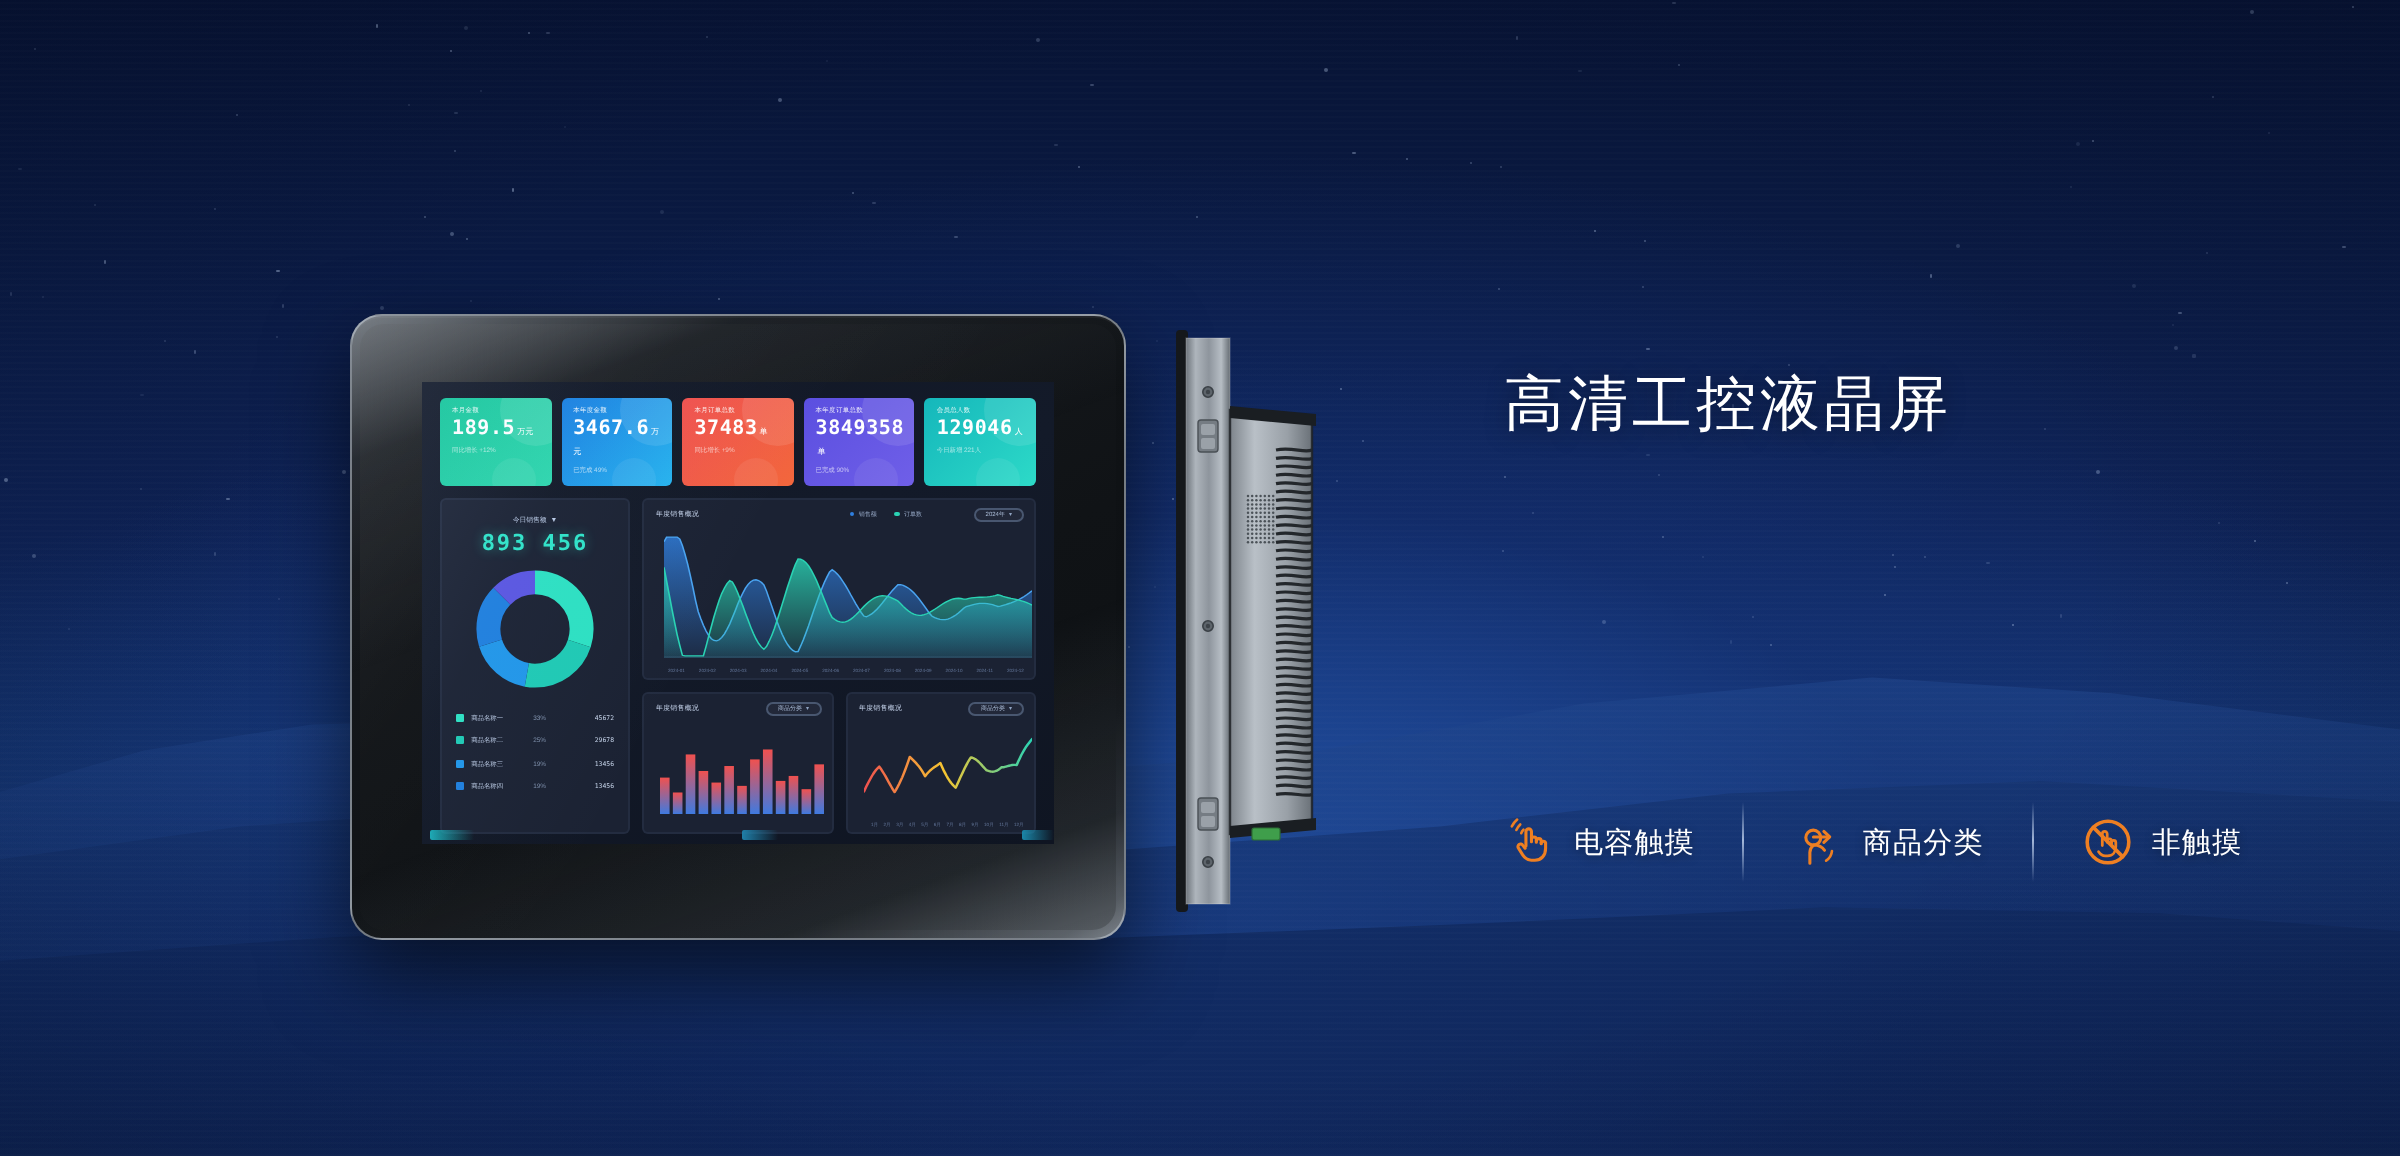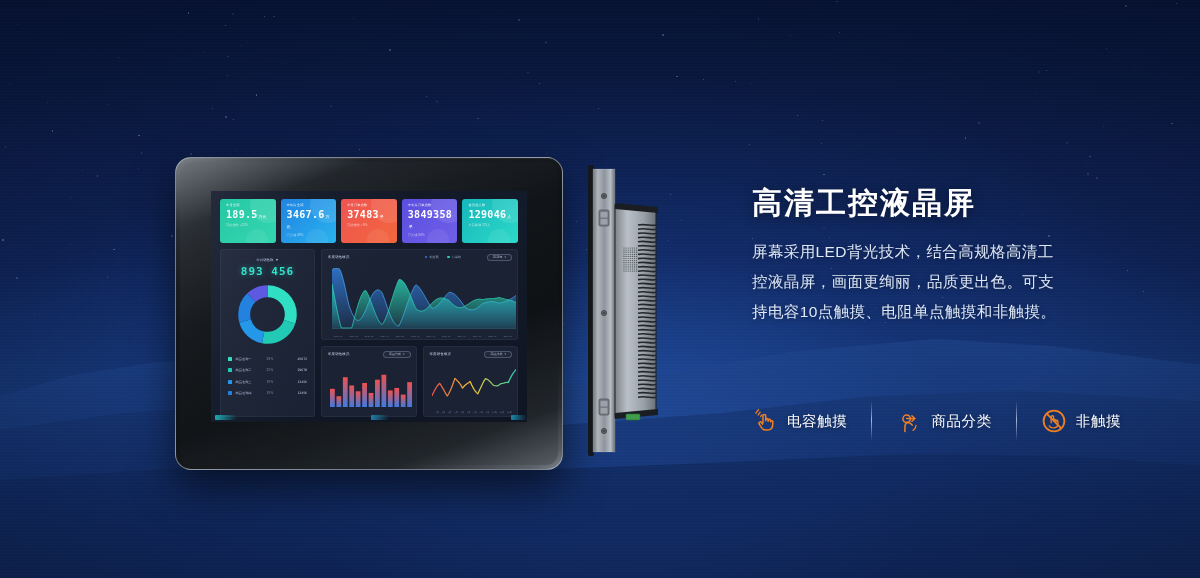--- a/index.html
+++ b/index.html
@@ -155,21 +155,21 @@
   
   .taskbar{ position:absolute; left:0; right:0; bottom:0; height:9px; }
   .chip{ position:absolute; height:5px; border-radius:1px; bottom:2px; }
 
   
   #sideview{ position:absolute; left:586px; top:163px; width:105px; height:295px; }
 
   
   #copy{ position:absolute; left:752px; top:186px; width:420px; }
   #title{
-    font-size:30px; font-weight:700; color:#ffffff; letter-spacing:2px; line-height:1.1;
+    font-size:30px; font-weight:400; color:#ffffff; letter-spacing:2px; line-height:1.1;
     text-shadow:0 2px 12px rgba(0,0,0,.45);
   }
   #desc{
     margin-top:18px; font-size:15.5px; line-height:1.92; color:#dfe8f6; letter-spacing:.4px;
     max-width:312px; text-shadow:0 1px 6px rgba(0,0,0,.35);
   }
   #features{
     position:absolute; left:752px; top:400px; display:flex; align-items:center; height:42px;
   }
   .feat{ display:flex; align-items:center; gap:9px; }
@@ -754,21 +754,20 @@
       <rect x="14.5" y="245" width="7" height="5.5" rx="1" fill="#9aa1a8"></rect>
     </g>
 
     <rect x="40" y="251" width="14" height="6" rx="1" fill="#3f9e4b"></rect>
     <rect x="40" y="251" width="14" height="6" rx="1" fill="none" stroke="#2c6e35" stroke-width=".6"></rect>
   </svg>
 </div>
 
 <div id="copy">
   <h1 id="title">高清工控液晶屏</h1>
-  <p id="desc">屏幕采用LED背光技术，结合高规格高清工控液晶屏，画面更绚丽，品质更出色。可支持电容10点触摸、电阻单点触摸和非触摸。</p>
 </div>
 
 <div id="features">
     <div class="feat">
       <svg viewBox="0 0 32 32" width="26" height="26" class="ficon">
         <path d="M13.5 18.5 V9.6 a1.7 1.7 0 0 1 3.4 0 v6.2" fill="none" stroke="#ee7f22" stroke-width="1.9" stroke-linecap="round" stroke-linejoin="round"></path>
         <path d="M16.9 14.4 a1.5 1.5 0 0 1 3 0 v1.8" fill="none" stroke="#ee7f22" stroke-width="1.9" stroke-linecap="round" stroke-linejoin="round"></path>
         <path d="M19.9 15.4 a1.5 1.5 0 0 1 3 0 v1.6" fill="none" stroke="#ee7f22" stroke-width="1.9" stroke-linecap="round" stroke-linejoin="round"></path>
         <path d="M22.9 16.6 a1.4 1.4 0 0 1 2.7 0 v3.2 c0 4.4-2.6 7.4-6.6 7.4 h-2.2 c-2.6 0-4-1.3-5.3-3.3 l-2.6-4.1 a1.6 1.6 0 0 1 2.6-1.9 l1.5 1.9" fill="none" stroke="#ee7f22" stroke-width="1.9" stroke-linecap="round" stroke-linejoin="round"></path>
         <path d="M10.6 10.6 a7 7 0 0 1 1.4-2.2" fill="none" stroke="#ee7f22" stroke-width="1.6" stroke-linecap="round" stroke-linejoin="round"></path>

